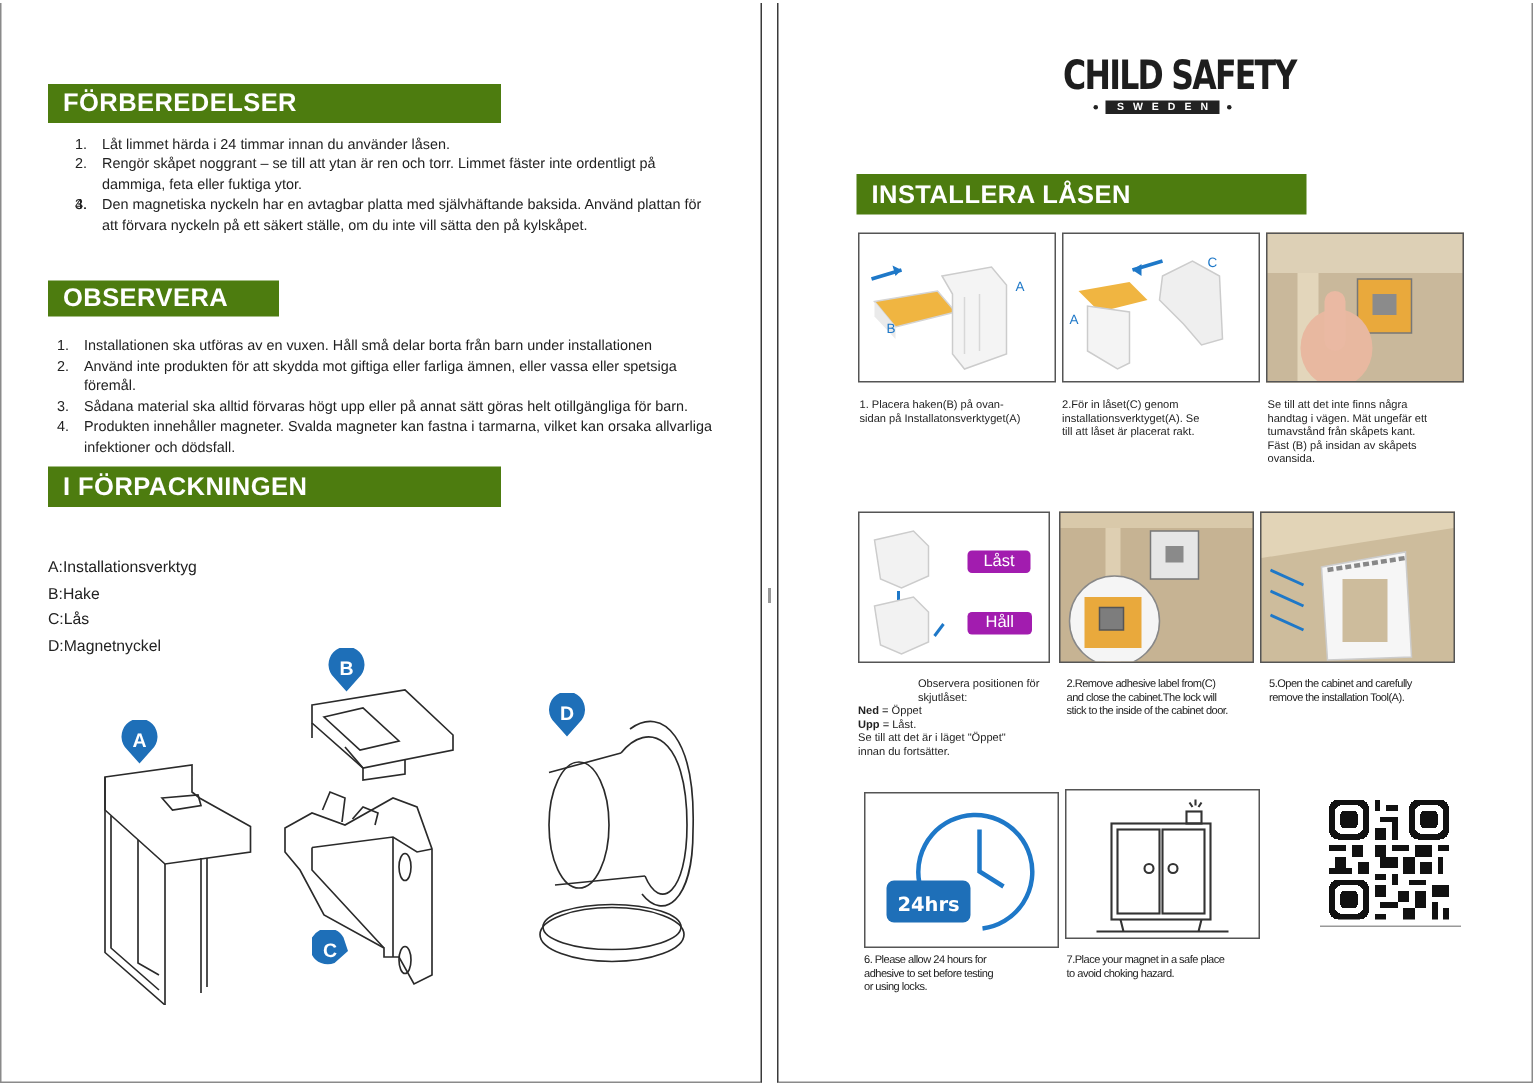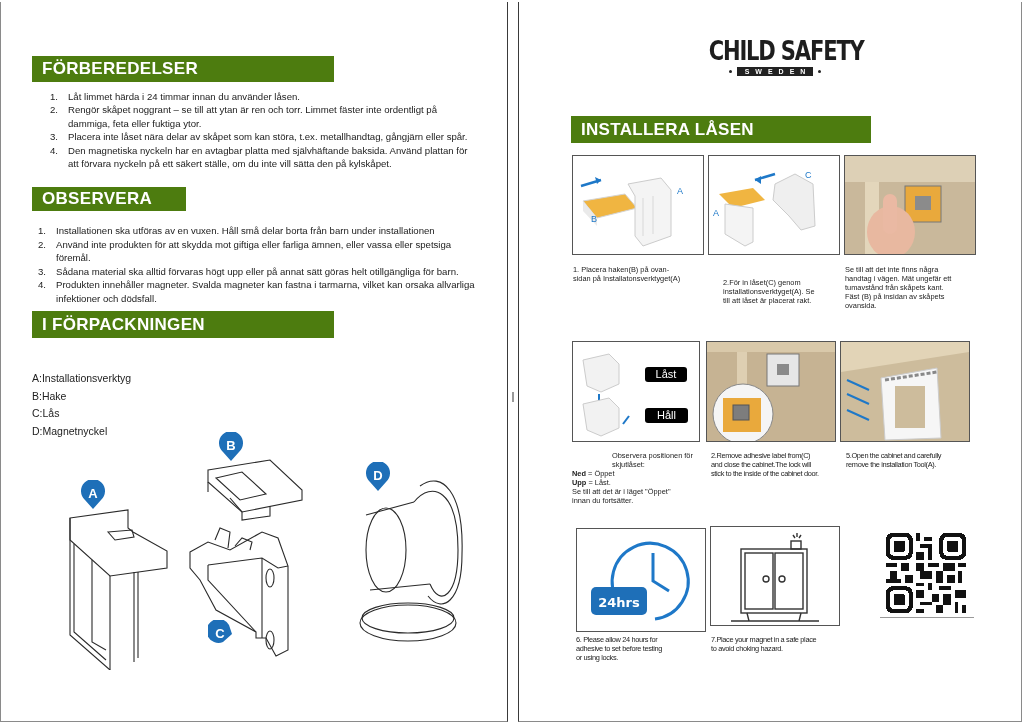--- a/index.html
+++ b/index.html
@@ -30,35 +30,35 @@
     .logo-main { font-family: "DejaVu Sans", sans-serif; font-weight: bold; font-size: 27px; letter-spacing: -1.5px; color: #1e1e1e; transform: scaleX(0.78); transform-origin: center; white-space: nowrap; line-height: 30px; }
     .logo-sub { display: flex; align-items: center; justify-content: center; gap: 5px; margin-top: 1px; }
     .logo-dot { width: 3px; height: 3px; background: #222; border-radius: 50%; }
     .logo-sweden { background: #222; color: #fff; font-size: 7px; letter-spacing: 6px; padding: 1px 2px 1px 8px; font-weight: bold; }
 
     .step-img { position: absolute; border: 1.5px solid #555; background: #fff; overflow: hidden; }
     .caption { position: absolute; font-size: 7.4px; line-height: 9px; color: #222; }
     .caption.condensed { letter-spacing: -0.35px; }
     .caption b { font-weight: bold; }
 
-    .tag-btn { position: absolute; background: #000000; color: #fff; border-radius: 3px; font-size: 11px; text-align: center; line-height: 15px; }
+    .tag-btn { position: absolute; background: #a21caf; color: #fff; border-radius: 3px; font-size: 11px; text-align: center; line-height: 15px; }
   </style>
 </head>
 <body>
 
 <div class="page page-left"></div>
 
 <div class="section-bar" style="left:32px; top:56px; width:302px; height:26px; font-size:17px; line-height:26px;">
   <span>FÖRBEREDELSER</span>
 </div>
 
 <ol class="numlist" style="left:50px; top:90px; width:430px;">
   <li><span class="n">1.</span><span>Låt limmet härda i 24 timmar innan du använder låsen.</span></li>
   <li><span class="n">2.</span><span>Rengör skåpet noggrant – se till att ytan är ren och torr. Limmet fäster inte ordentligt på dammiga, feta eller fuktiga ytor.</span></li>
-  <li><span class="n">3.</span><span>Placera inte låset nära delar av skåpet som kan störa, t.ex. metallhandtag, gångjärn eller spår.</span></li>
+  <li><span class="n">3.</span></li>
   <li><span class="n">4.</span><span>Den magnetiska nyckeln har en avtagbar platta med självhäftande baksida. Använd plattan för att förvara nyckeln på ett säkert ställe, om du inte vill sätta den på kylskåpet.</span></li>
 </ol>
 
 <div class="section-bar" style="left:32px; top:187px; width:154px; height:24px; font-size:17px; line-height:24px;">
   <span>OBSERVERA</span>
 </div>
 
 <ol class="numlist" style="left:38px; top:224px; width:445px; line-height:13.6px;">
   <li><span class="n">1.</span><span>Installationen ska utföras av en vuxen. Håll små delar borta från barn under installationen</span></li>
   <li><span class="n">2.</span><span>Använd inte produkten för att skydda mot giftiga eller farliga ämnen, eller vassa eller spetsiga föremål.</span></li>
@@ -185,21 +185,21 @@
     <rect x="20" y="26" width="14" height="72" fill="#e3d6bb"></rect>
     <rect x="60" y="30" width="36" height="36" fill="#e9a93c" stroke="#777"></rect>
     <rect x="70" y="40" width="16" height="14" fill="#8b8b8b"></rect>
     <ellipse cx="46" cy="76" rx="24" ry="26" fill="#e8b8a0"></ellipse>
     <rect x="38" y="38" width="14" height="40" rx="7" fill="#eab9a3"></rect>
   </svg>
 </div>
 
 <div class="caption" style="left:573px; top:265px; width:135px; white-space:pre-line;">1. Placera haken(B) på ovan-
 sidan på Installatonsverktyget(A)</div>
-<div class="caption" style="left:708px; top:278px; width:135px; white-space:pre-line;margin-left:15px;">2.För in låset(C) genom
+<div class="caption" style="left:708px; top:265px; width:135px; white-space:pre-line;">2.För in låset(C) genom
 installationsverktyget(A). Se
 till att låset är placerat rakt.</div>
 <div class="caption" style="left:845px; top:265px; width:140px; white-space:pre-line;">Se till att det inte finns några
 handtag i vägen. Mät ungefär ett
 tumavstånd från skåpets kant.
 Fäst (B) på insidan av skåpets
 ovansida.</div>
 
 <div class="step-img" style="left:572px; top:341px; width:128px; height:101px;">
   <svg width="126" height="99" viewBox="0 0 126 99">

